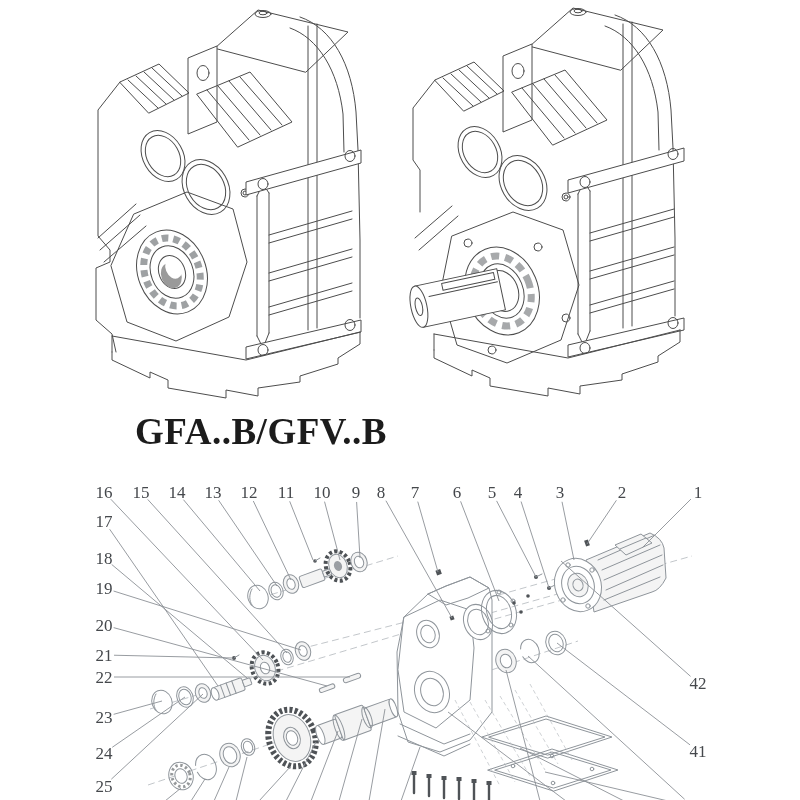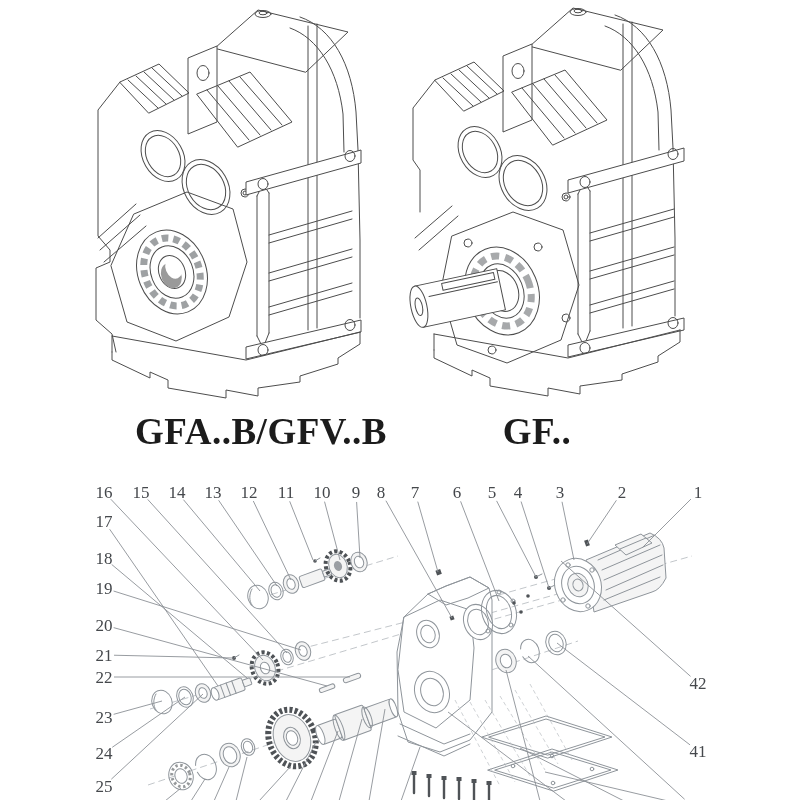--- a/index.html
+++ b/index.html
@@ -130,21 +130,20 @@
       <path class="ln" d="M590,233 L674,209 M590,241 L674,217 M590,271 L674,247 M590,279 L674,255 M590,305 L674,281 M590,313 L674,289"></path>
       <path class="lnf" d="M568,345 L684,318 L684,330 L568,357 Z"></path>
       <ellipse class="ln" cx="585" cy="348" rx="5" ry="5.5"></ellipse>
         <ellipse class="ln" cx="673" cy="323" rx="5" ry="5.5"></ellipse>
       <path class="ln" d="M434,334 L568,358 L680,330"></path>
       <path class="ln" d="M434,334 L434,350 M434,350 L434,358 L472,376 L472,370 L490,378 L490,386 L548,396 L548,388 L580,394 L580,386 L622,380 L622,374 L658,362 L658,356 L680,342 L680,330"></path>
     </g>
   </svg>
 
   <div class="caption" style="left:130px;top:410px;width:262px;">GFA..B/GFV..B</div>
-  <div class="caption" style="left:472px;top:410px;width:130px;">GF..</div>
 
   <svg id="exploded" style="left:80px;top:478px;" width="720" height="322" viewBox="80 478 720 322">
 
     <g id="axis-layer">
         <line x1="250" y1="601" x2="398" y2="556" class="dash"></line>
         <line x1="448" y1="625" x2="692" y2="556" class="dash"></line>
         <line x1="150" y1="709" x2="468" y2="614" class="dash"></line>
         <line x1="148" y1="785" x2="578" y2="641" class="dash"></line>
         <line x1="488" y1="598" x2="566" y2="576" class="dash"></line>
         <line x1="484" y1="622" x2="562" y2="600" class="dash"></line>

